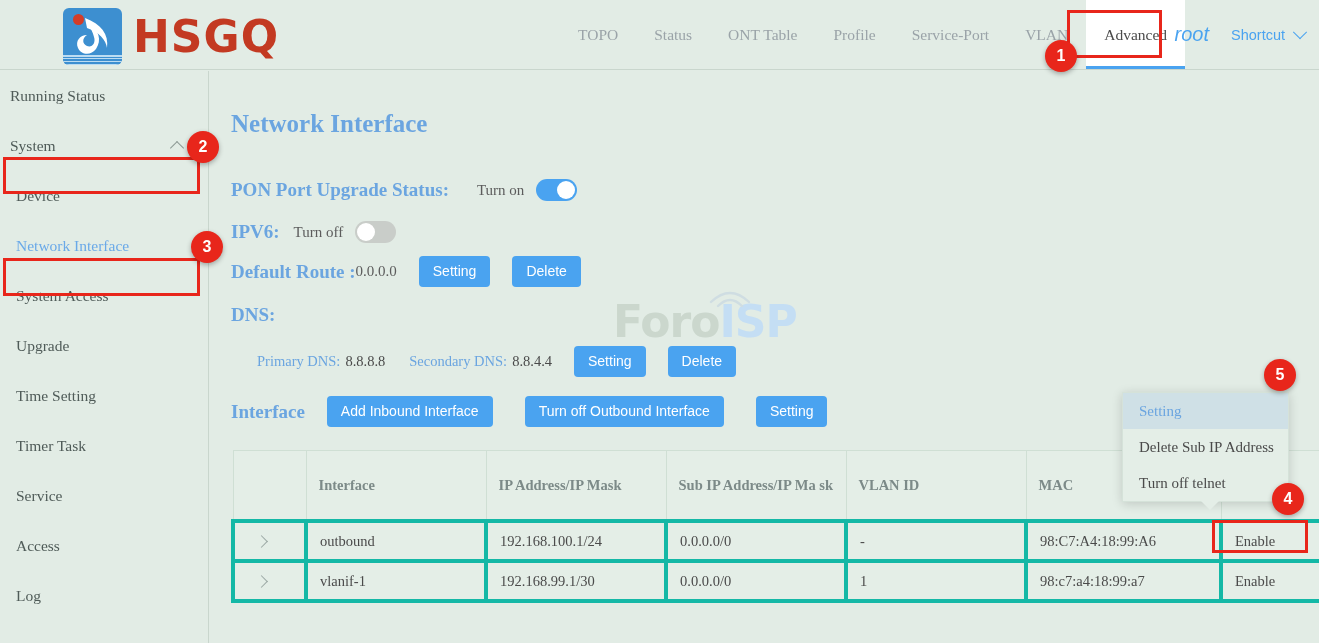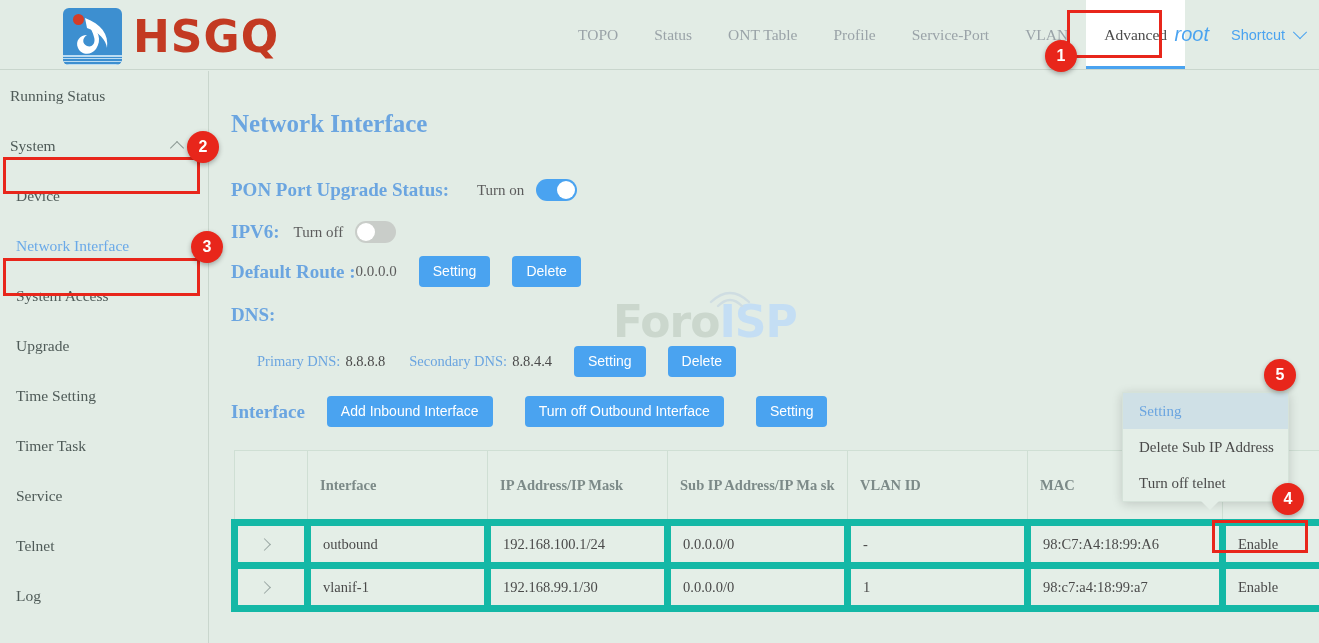--- a/index.html
+++ b/index.html
@@ -116,21 +116,21 @@
   .tbl{
     position:absolute;left:22px;top:379px;width:1088px;
     border-collapse:collapse;table-layout:fixed;
   }
   .tbl th{
     border:1px solid #cfdfd4;height:68px;text-align:left;
     font-size:14.5px;color:#7c8a88;font-weight:bold;padding:0 12px;
     vertical-align:middle;background:#e4eee7;
   }
   .tbl td{
-    border:7px solid #14b8a6;height:36px;text-align:left;
+    border:4px solid #14b8a6;height:36px;text-align:left;
     font-size:14.5px;color:#4a4a4a;padding:0 12px;background:#e4eee7;
   }
   .c-exp{width:48px;}
   .c-if{width:155px;}
   .c-ip{width:155px;}
   .c-sub{width:155px;}
   .c-vl{width:155px;}
   .c-mac{width:170px;}
   .c-tel{width:155px;}
   .c-act{width:auto;}
@@ -216,21 +216,21 @@
     <span>System</span>
     <span class="sb-caret"></span>
   </div>
   <div class="sb-item sub">Device</div>
   <div class="sb-item sub sel">Network Interface</div>
   <div class="sb-item sub">System Access</div>
   <div class="sb-item sub">Upgrade</div>
   <div class="sb-item sub">Time Setting</div>
   <div class="sb-item sub">Timer Task</div>
   <div class="sb-item sub">Service</div>
-  <div class="sb-item sub">Telnet</div>
+  <div class="sb-item sub">Access</div>
   <div class="sb-item sub">Log</div>
 </div>
 <div class="sidebar-rule"></div>
 
 <div class="main">
 
   <div class="page-title">Network Interface</div>
 
   <div class="row-pon">
     <span class="lbl-blue">PON Port Upgrade Status:</span>

